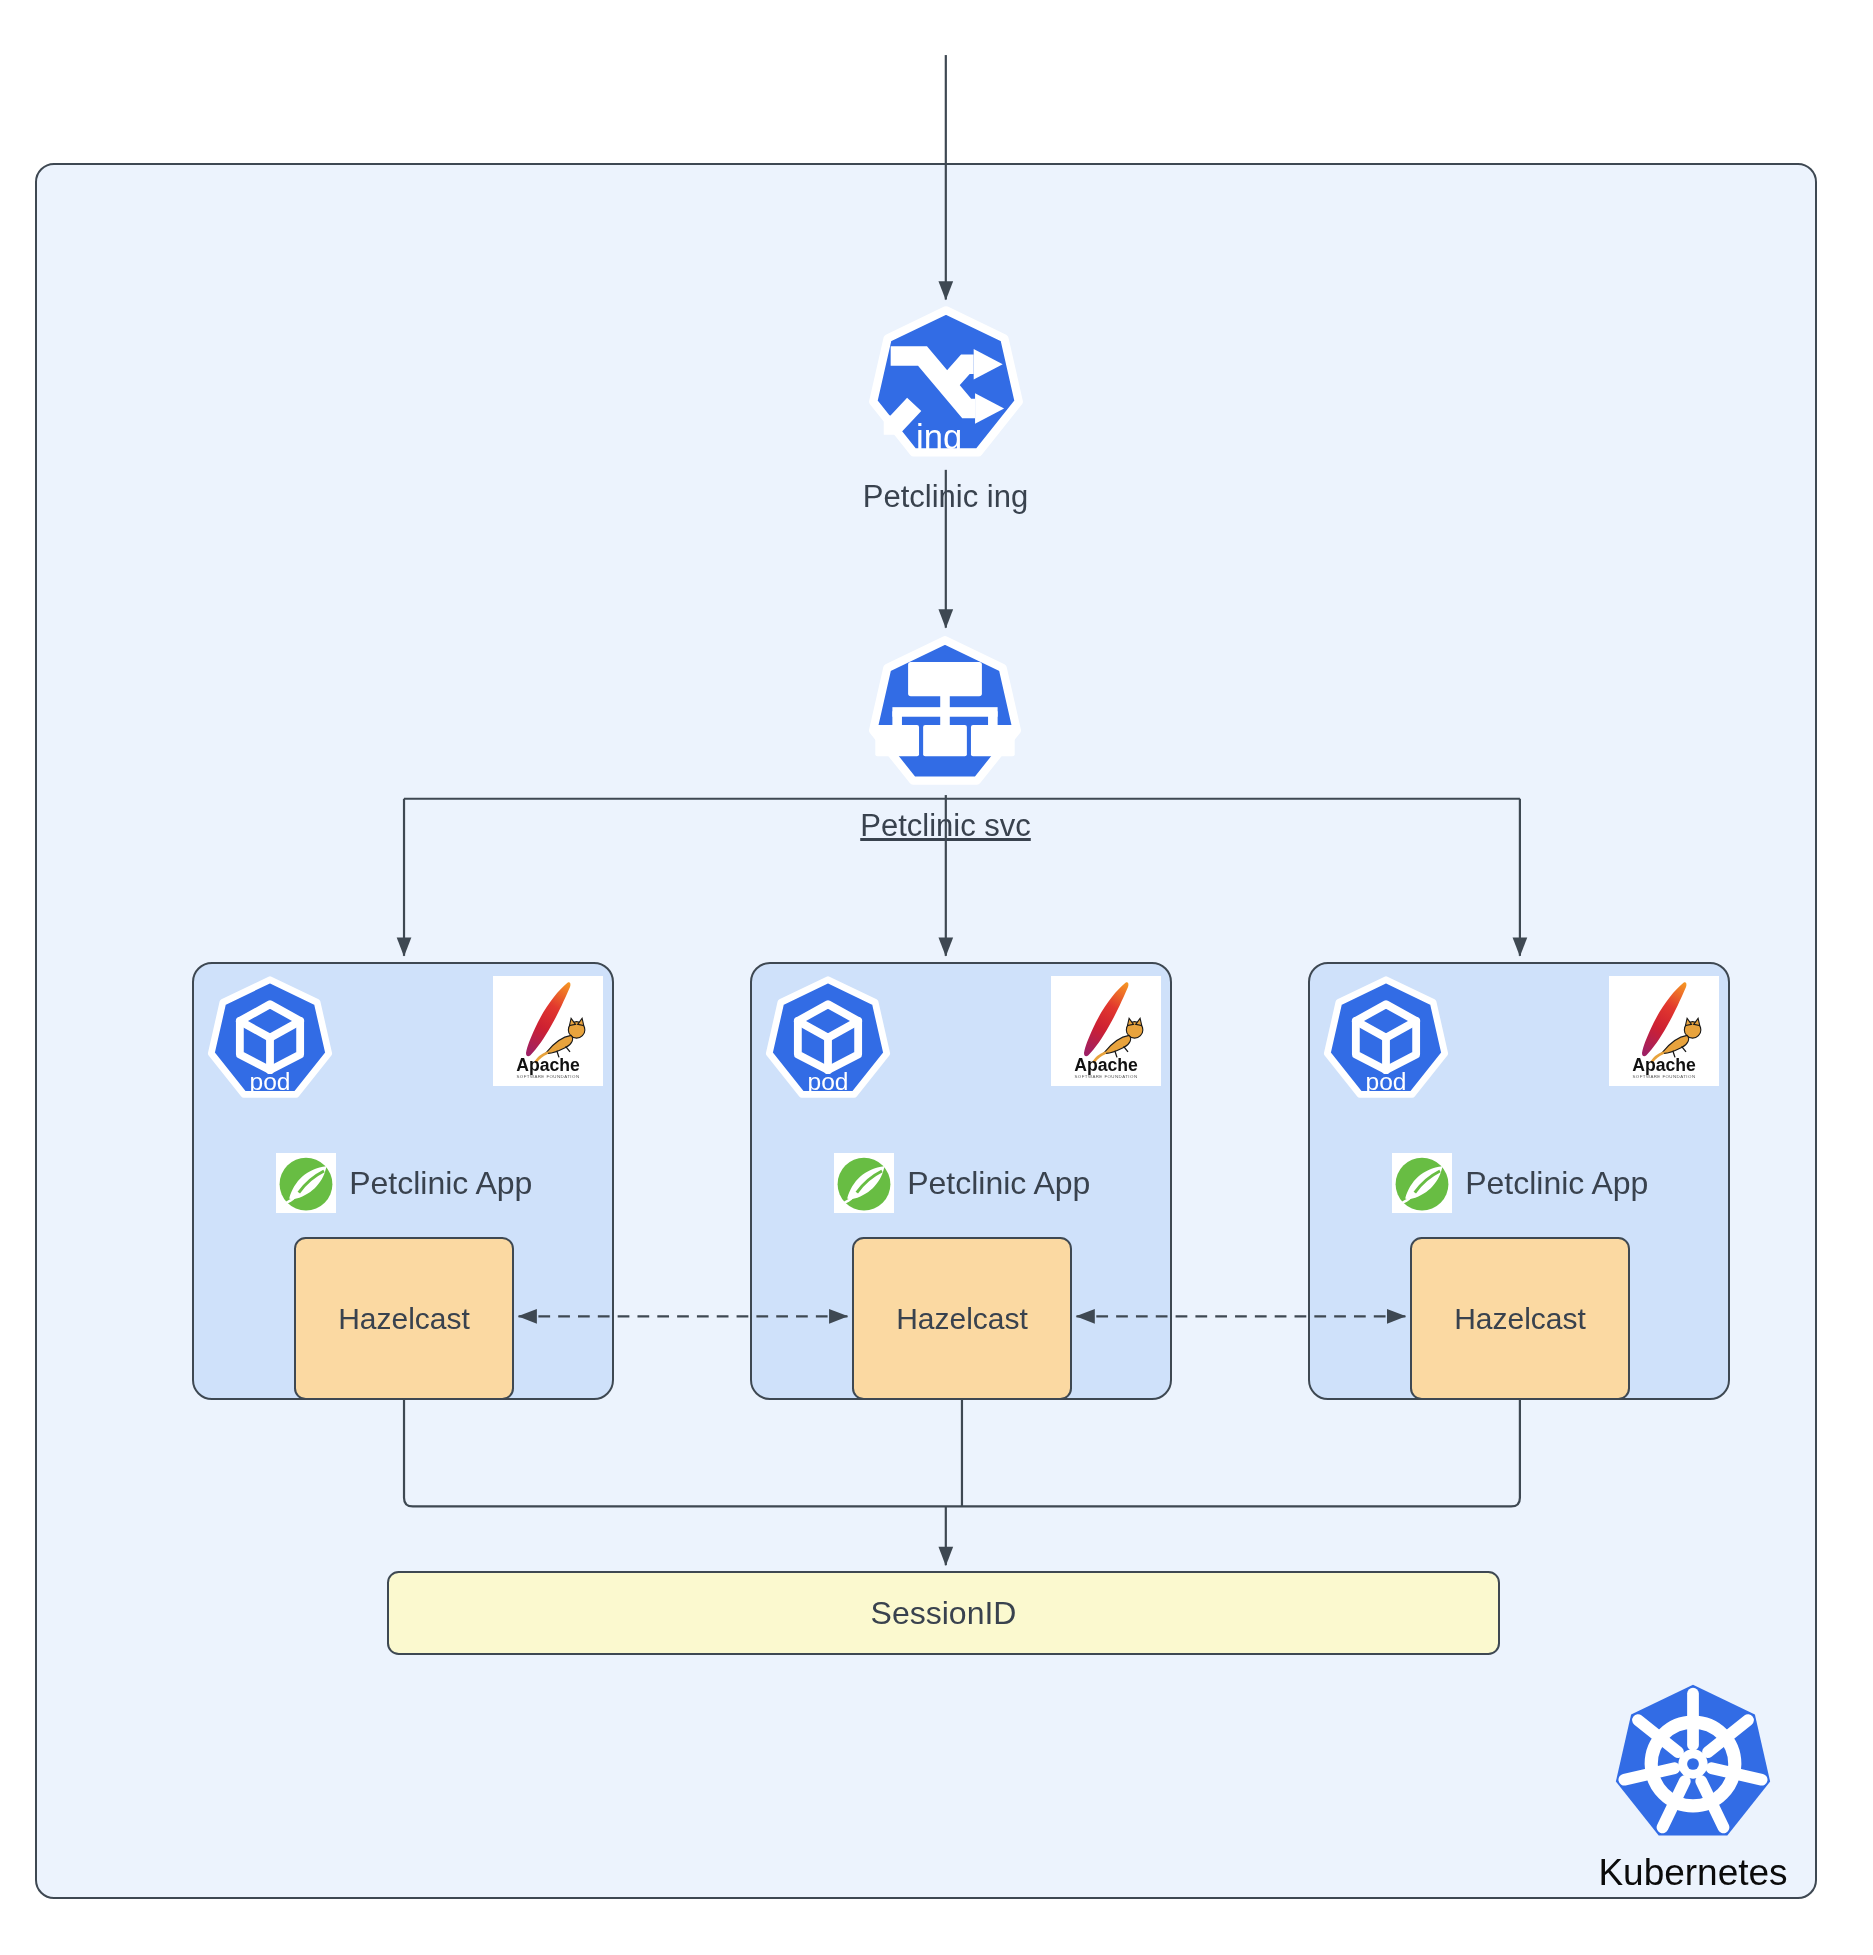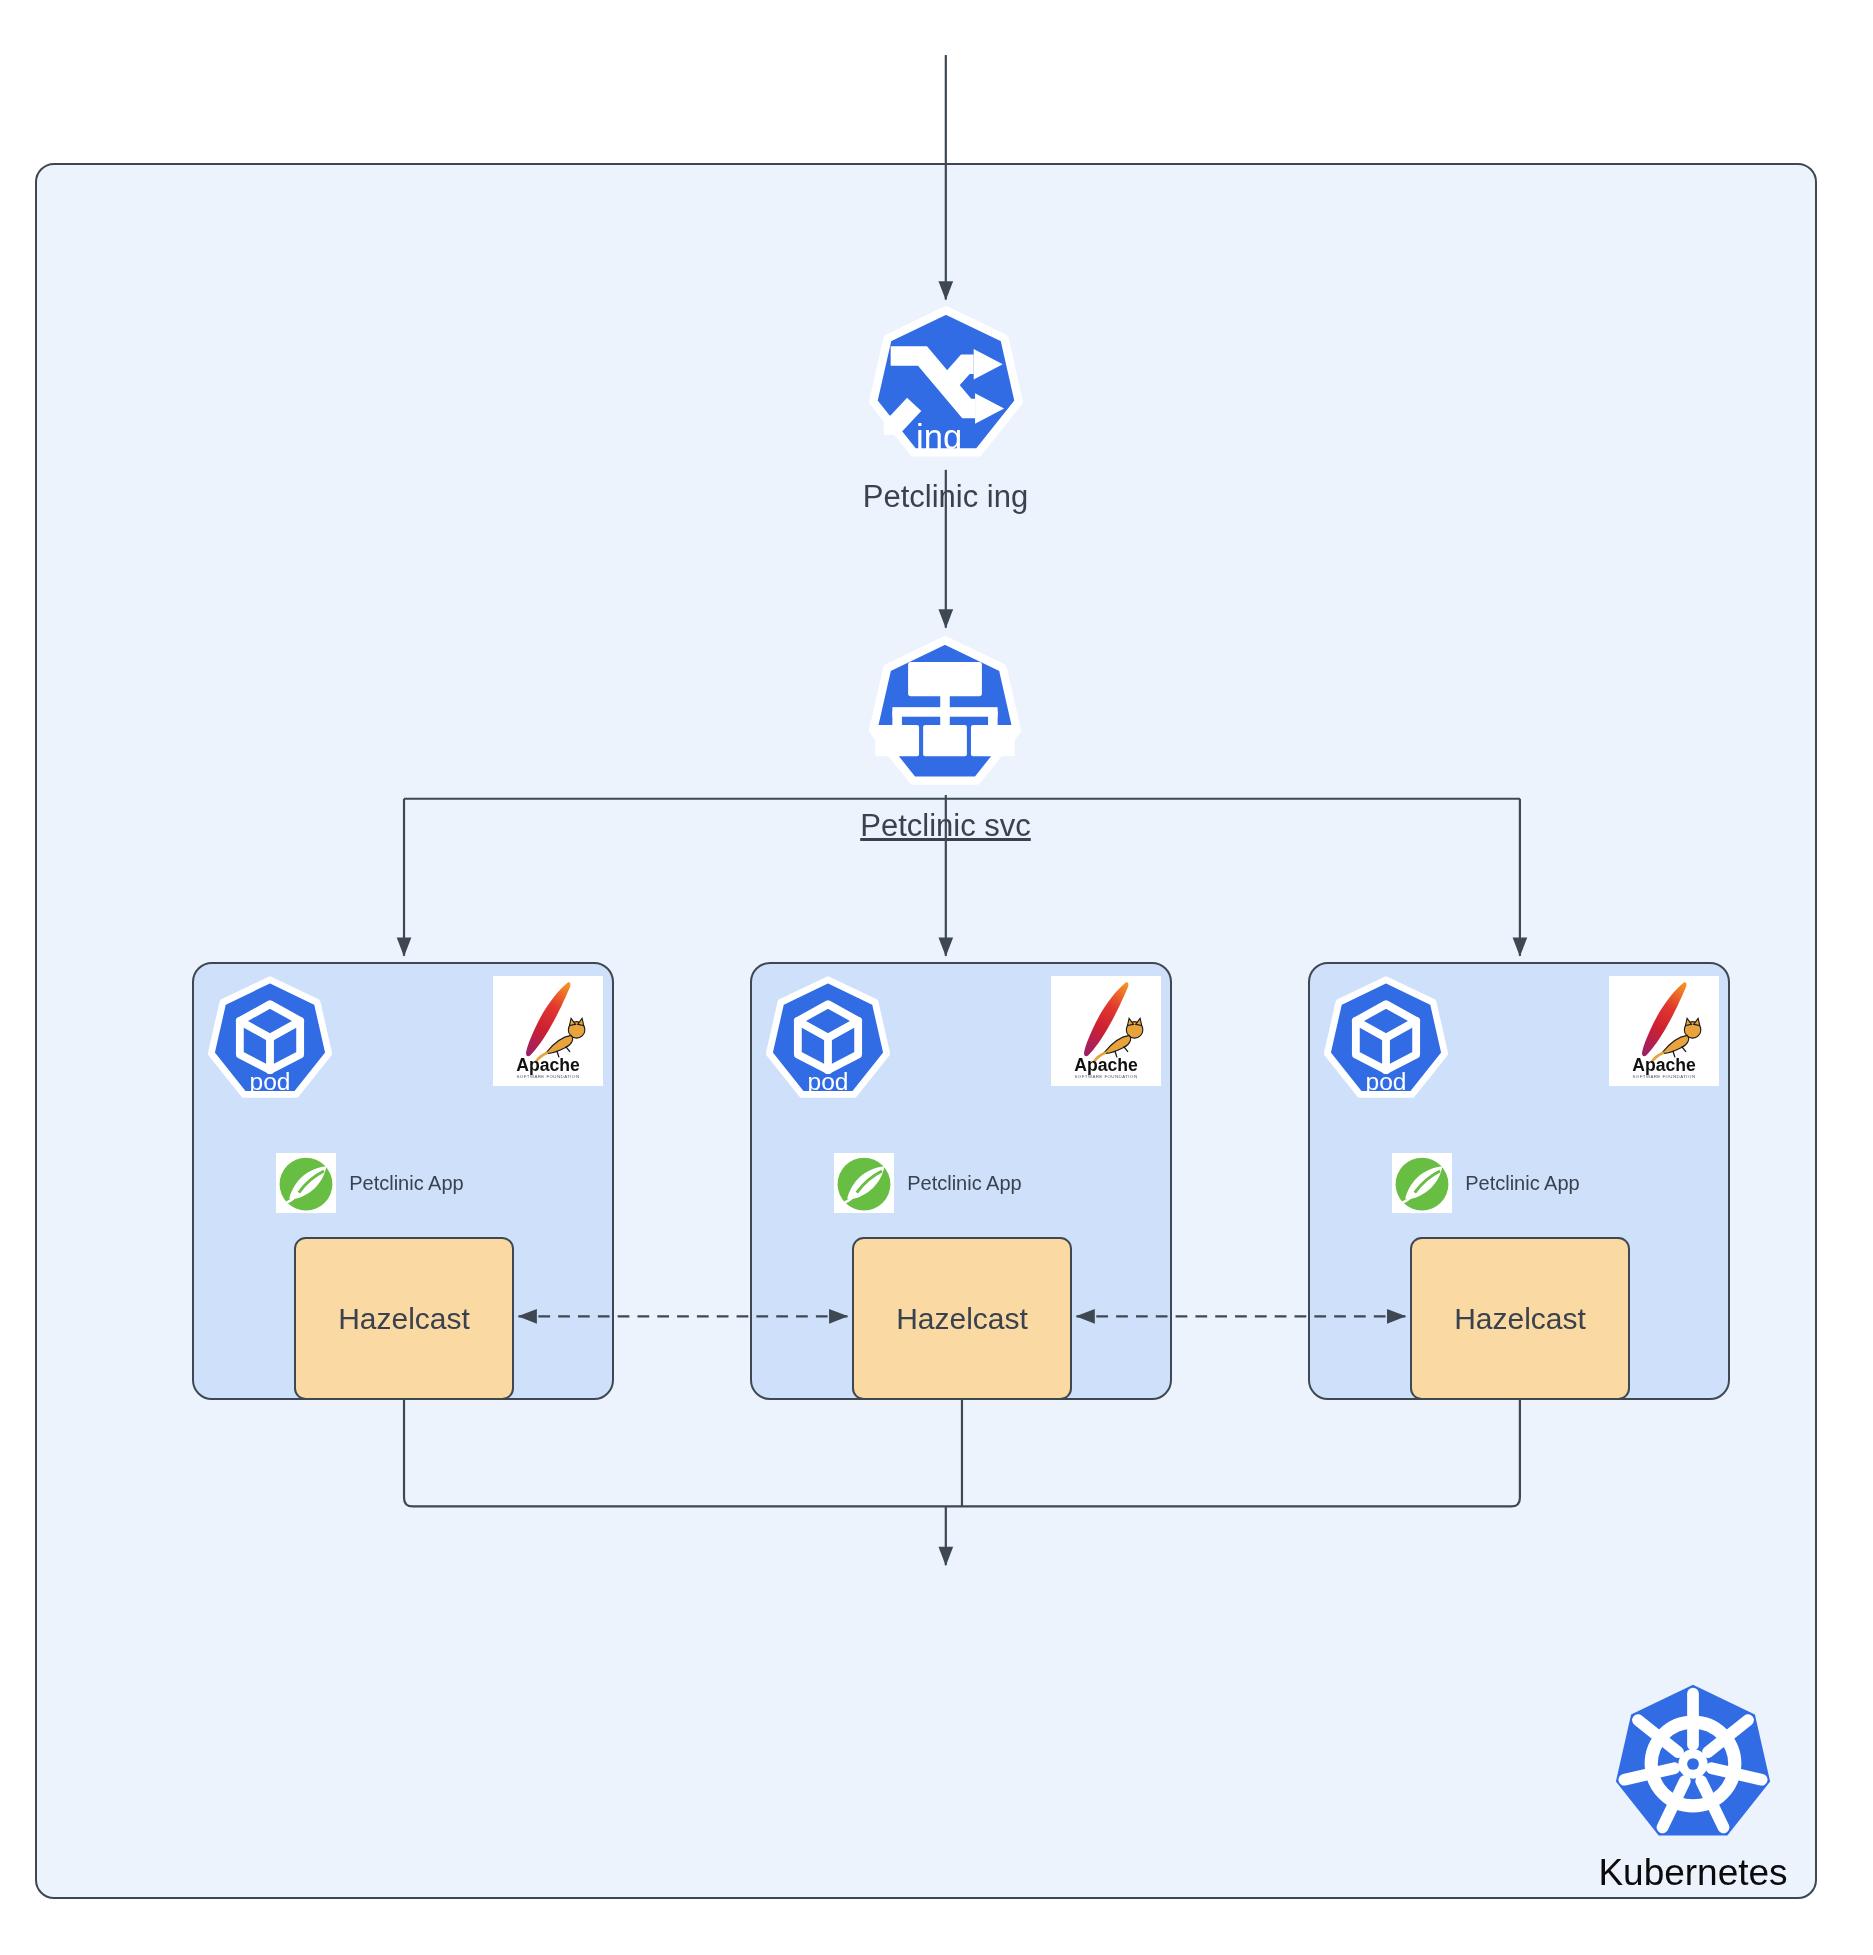--- a/index.html
+++ b/index.html
@@ -42,21 +42,21 @@
   }
   .app-row{
     position:absolute;left:82px;top:189px;height:60px;
     display:flex;align-items:center;
   }
   .spring{
     width:60px;height:60px;background:#ffffff;flex:0 0 auto;
   }
   .app-label{
     margin-left:13.2px;
-    font-size:20px;color:var(--label);white-space:nowrap;
+    font-size:32px;color:var(--label);white-space:nowrap;
   }
   .hazel{
     position:absolute;
     width:220px;height:163px;top:1237px;
     background:var(--hazelcast_fill);
     border:2.2px solid var(--line);
     border-radius:11.7px;
     box-sizing:border-box;
     display:flex;align-items:center;justify-content:center;
     font-size:30px;color:var(--label);
@@ -191,20 +191,23 @@
   <div class="hazel hazel1">
     <span>Hazelcast</span>
   </div>
   <div class="hazel hazel2">
     <span>Hazelcast</span>
   </div>
   <div class="hazel hazel3">
     <span>Hazelcast</span>
   </div>
 
+  <div class="session">
+    <span>SessionID</span>
+  </div>
 
   <svg class="hept-node" style="left:863px;top:302px;width:166px;height:166px;" viewBox="-60 -60 120 120">
     <defs>
       <linearGradient id="featherGrad" x1="70" y1="6" x2="32" y2="70" gradientUnits="userSpaceOnUse">
         <stop offset="0" stop-color="var(--feather_top)"></stop>
         <stop offset="0.35" stop-color="#E2382E"></stop>
         <stop offset="0.65" stop-color="var(--feather_mid)"></stop>
         <stop offset="1" stop-color="var(--feather_bottom)"></stop>
       </linearGradient>
     </defs>

